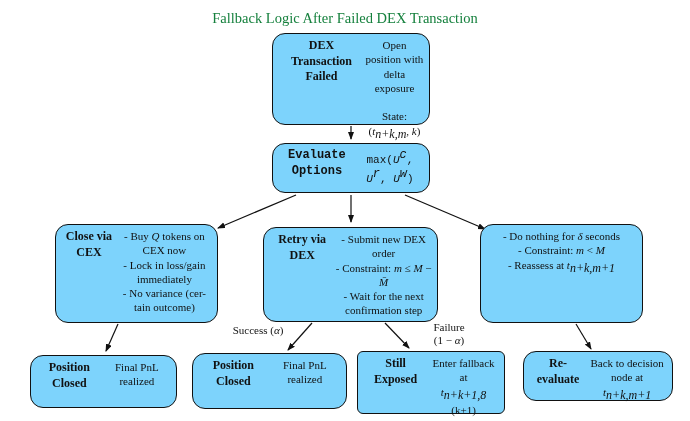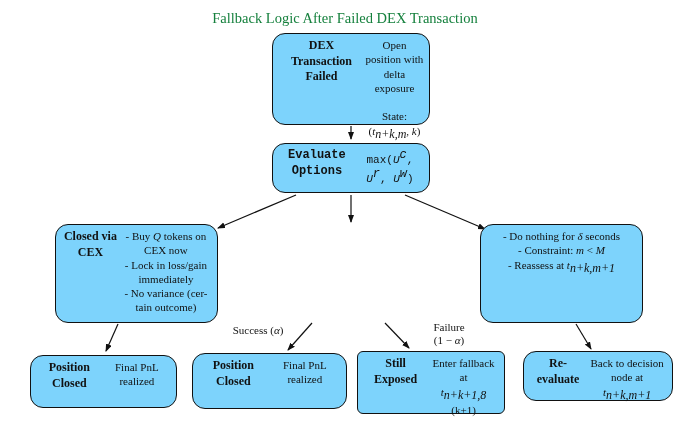--- a/index.html
+++ b/index.html
@@ -55,24 +55,28 @@
     <div class="node-title">DEX Transaction Failed</div>
     <div class="node-body">Open position with<br>delta exposure<br><br>State: (<i>t<sub>n+k,m</sub></i>, <i>k</i>)<br>failed attempts</div>
   </div>
 
   <div class="node" style="left:272px; top:143px; width:158px; height:50px;font-family:Liberation Mono, monospace;">
     <div class="node-title">Evaluate Options</div>
     <div class="node-body">max(<i>U<sup>c</sup></i>, <i>U<sup>r</sup></i>, <i>U<sup>w</sup></i>)</div>
   </div>
 
   <div class="node" style="left:55px; top:224px; width:163px; height:99px;">
-    <div class="node-title">Closed via CEX</div>
+    <div class="node-title">Close via CEX</div>
     <div class="node-body">- Buy <i>Q</i> tokens on CEX now<br>- Lock in loss/gain<br>immediately<br>- No variance (cer-<br>tain outcome)</div>
   </div>
 
+  <div class="node" style="left:263px; top:227px; width:175px; height:95px;">
+    <div class="node-title">Retry via DEX</div>
+    <div class="node-body">- Submit new DEX order<br>- Constraint: <i>m</i> ≤ <i>M</i> − <i>M̄</i><br>- Wait for the next<br>confirmation step</div>
+  </div>
 
   <div class="node" style="left:480px; top:224px; width:163px; height:99px;">
     <div class="node-body">- Do nothing for <i>δ</i> seconds<br>- Constraint: <i>m</i> &lt; <i>M</i><br>- Reassess at <i>t<sub>n+k,m+1</sub></i></div>
   </div>
 
   <div class="edge-label" style="left:222px; top:324px; width:72px;">Success (<i>α</i>)</div>
 
   <div class="edge-label" style="left:413px; top:321px; width:72px;">Failure<br>(1 − <i>α</i>)</div>
 
   <div class="node" style="left:30px; top:355px; width:147px; height:53px;">

